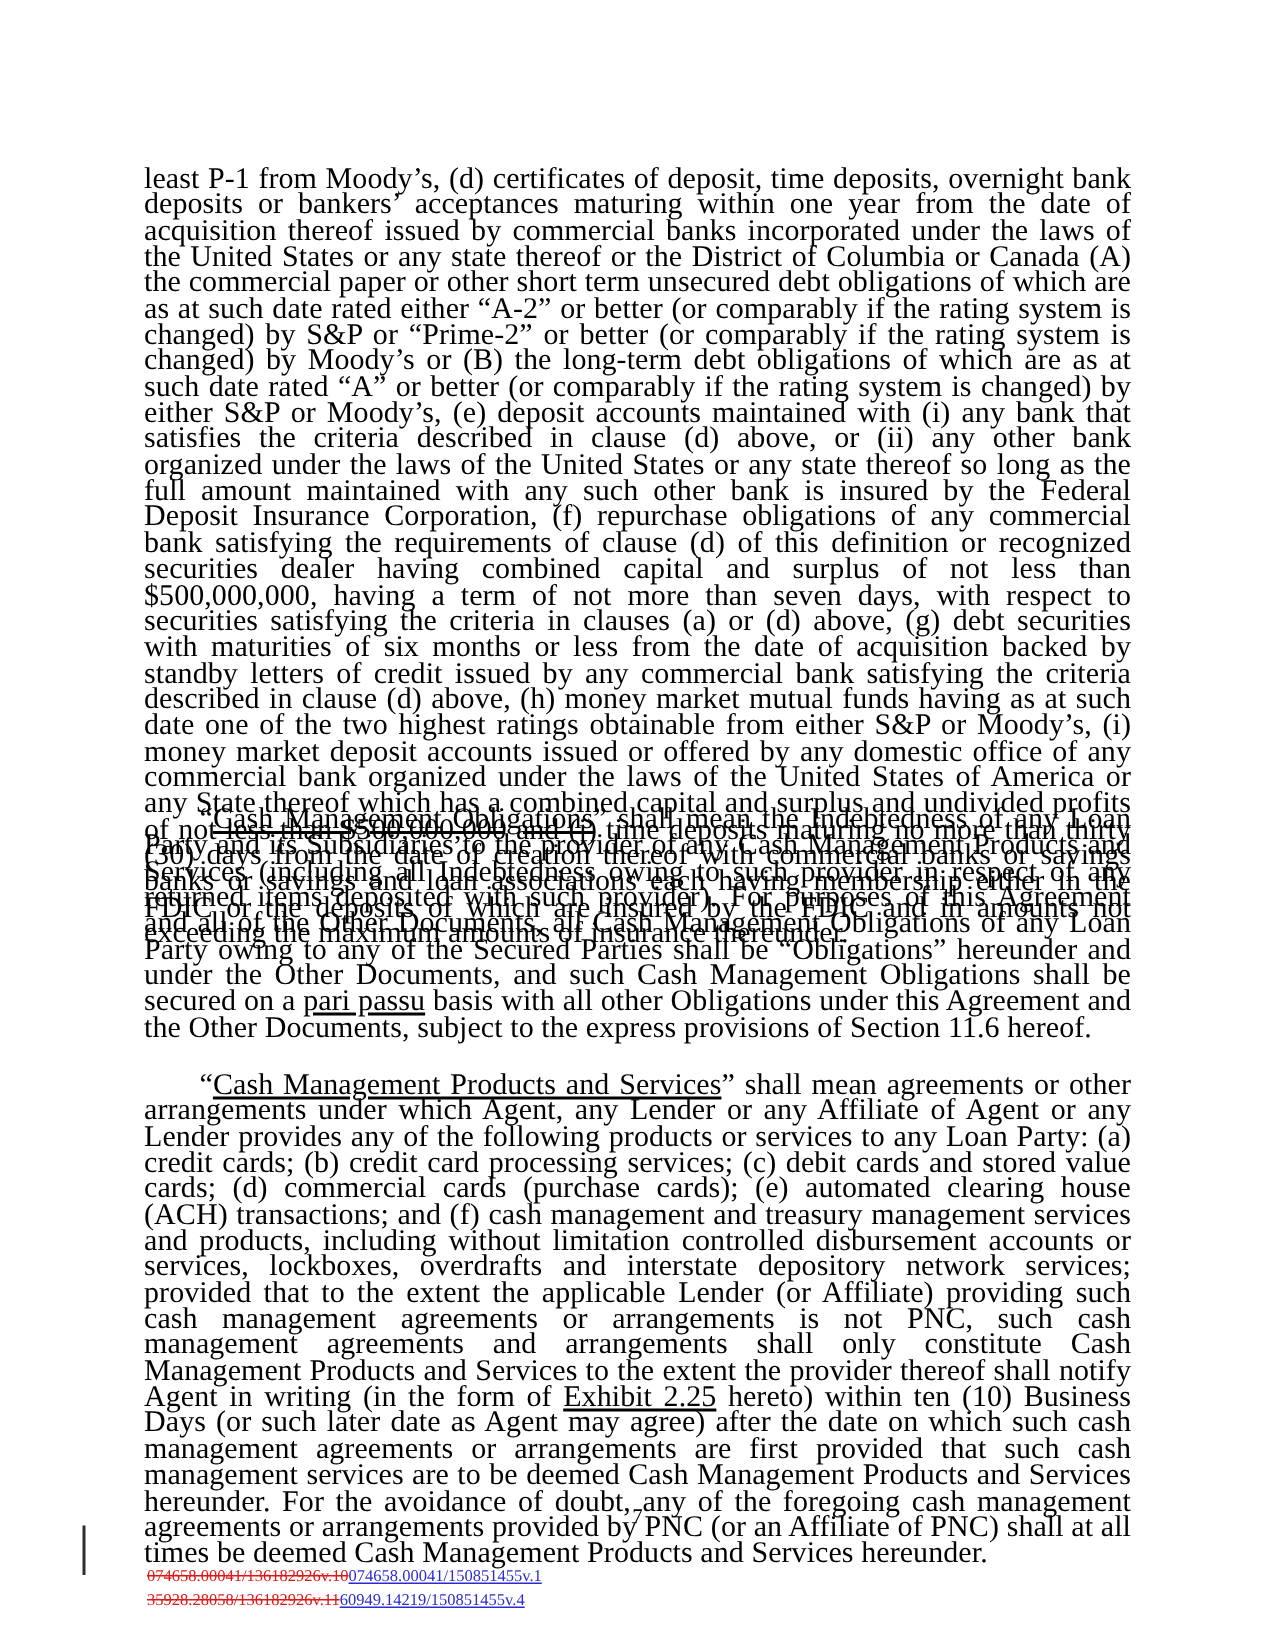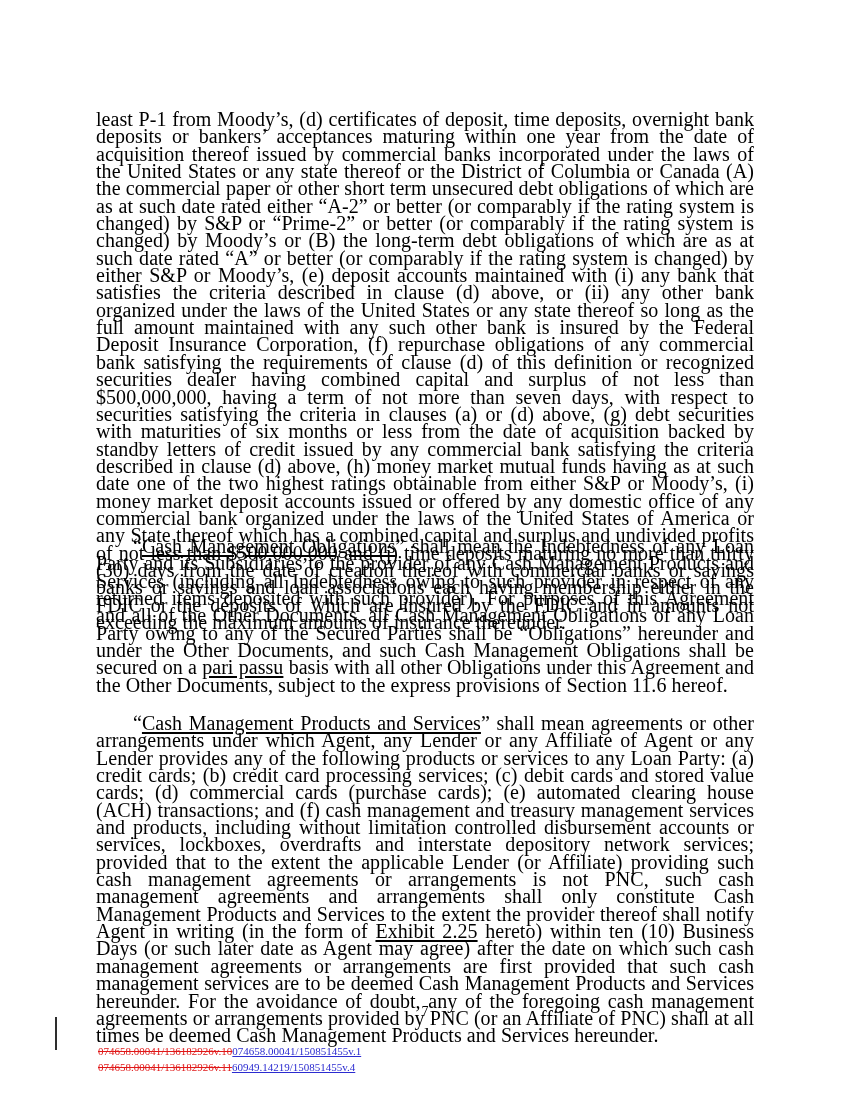--- a/index.html
+++ b/index.html
@@ -80,17 +80,17 @@
 
   <div class="page-number">7</div>
 
   <div class="change-bar"></div>
 
   <div class="footer">
     <div>
       <span class="doc-id-deleted">074658.00041/136182926v.10</span><span class="doc-id-inserted">074658.00041/150851455v.1</span>
     </div>
     <div>
-      <span class="doc-id-deleted">074658.00041/136182926v.11</span><span class="doc-id-inserted">60949.14219/150851455v.4</span>
+      <span class="doc-id-deleted">35928.28058/136182926v.11</span><span class="doc-id-inserted">60949.14219/150851455v.4</span>
     </div>
   </div>
 
 </div>
 
 </body></html>

